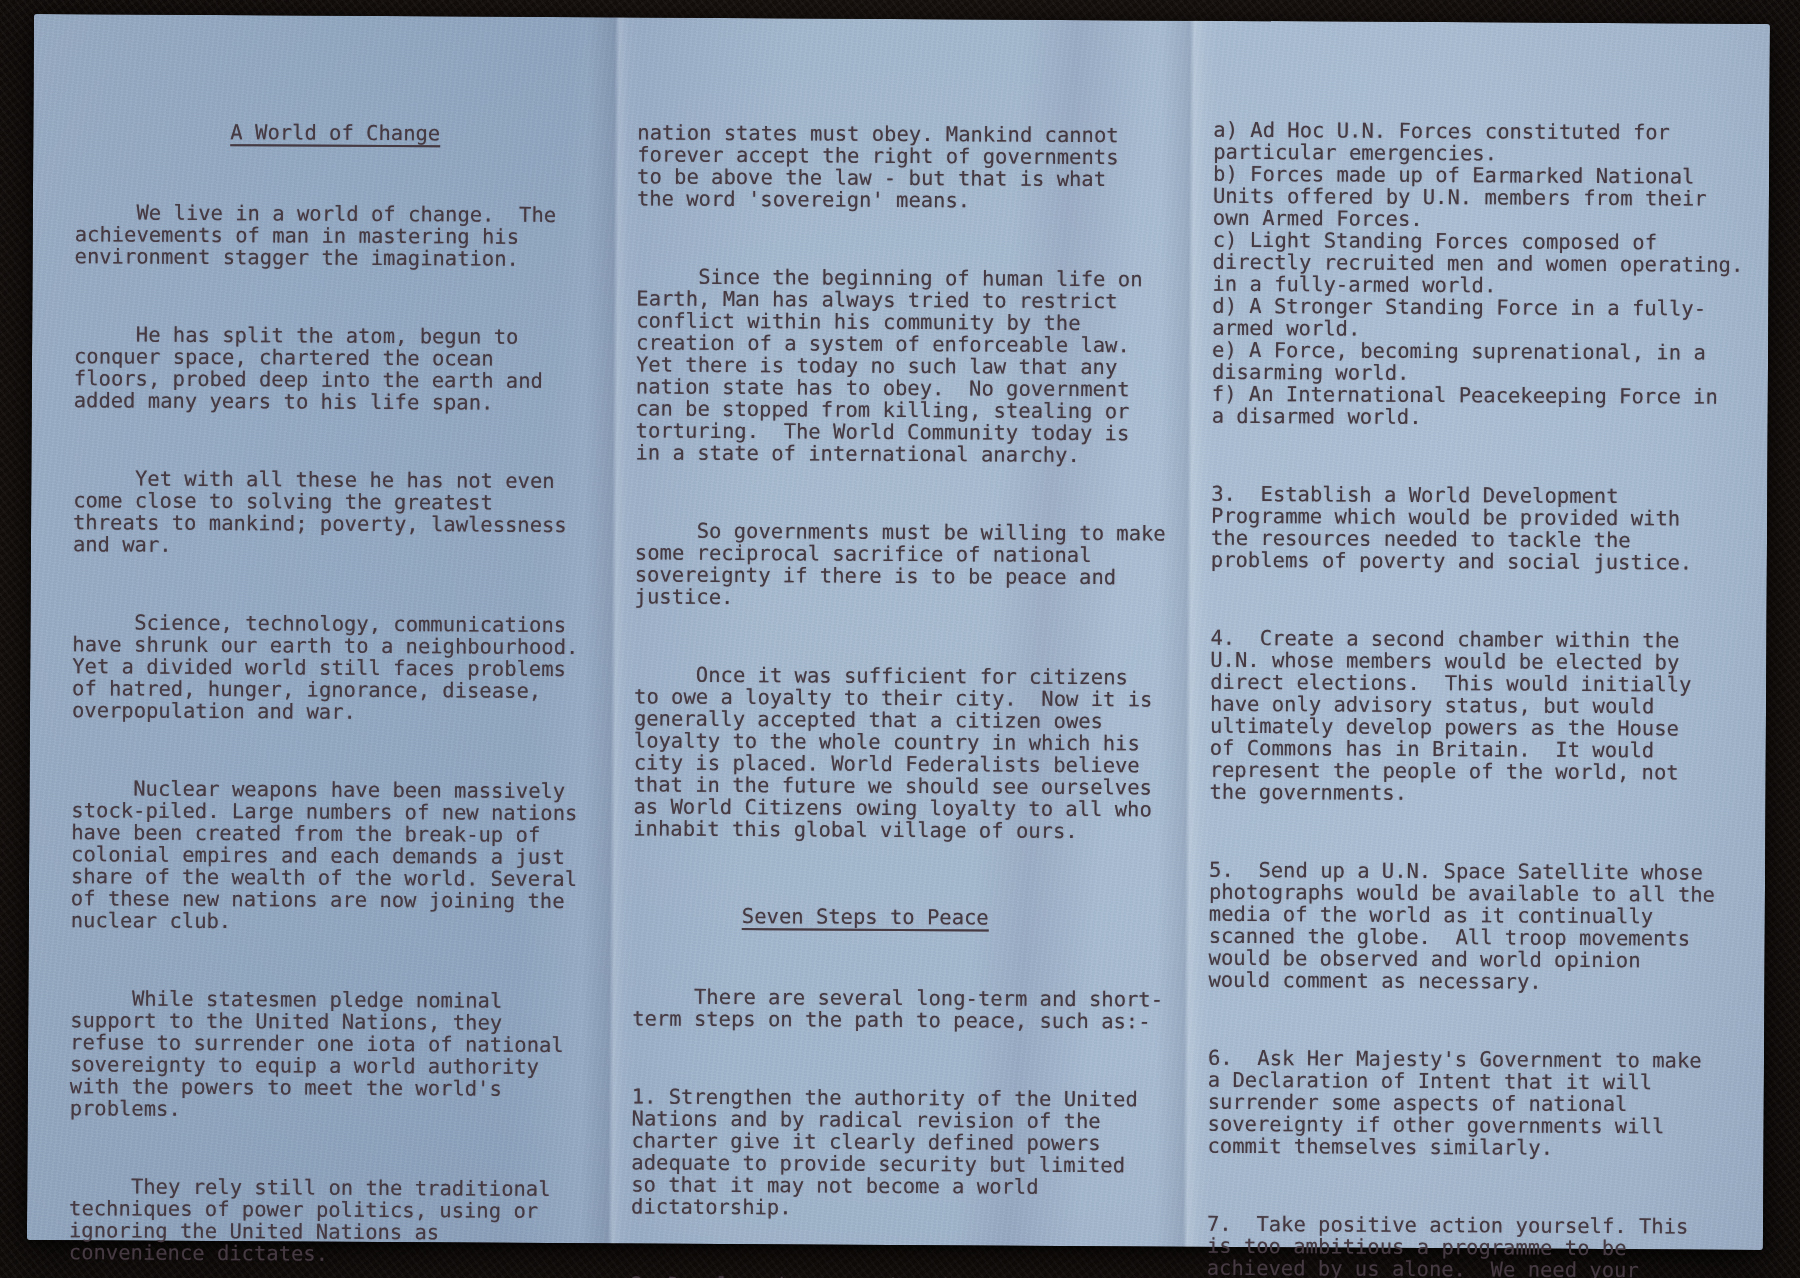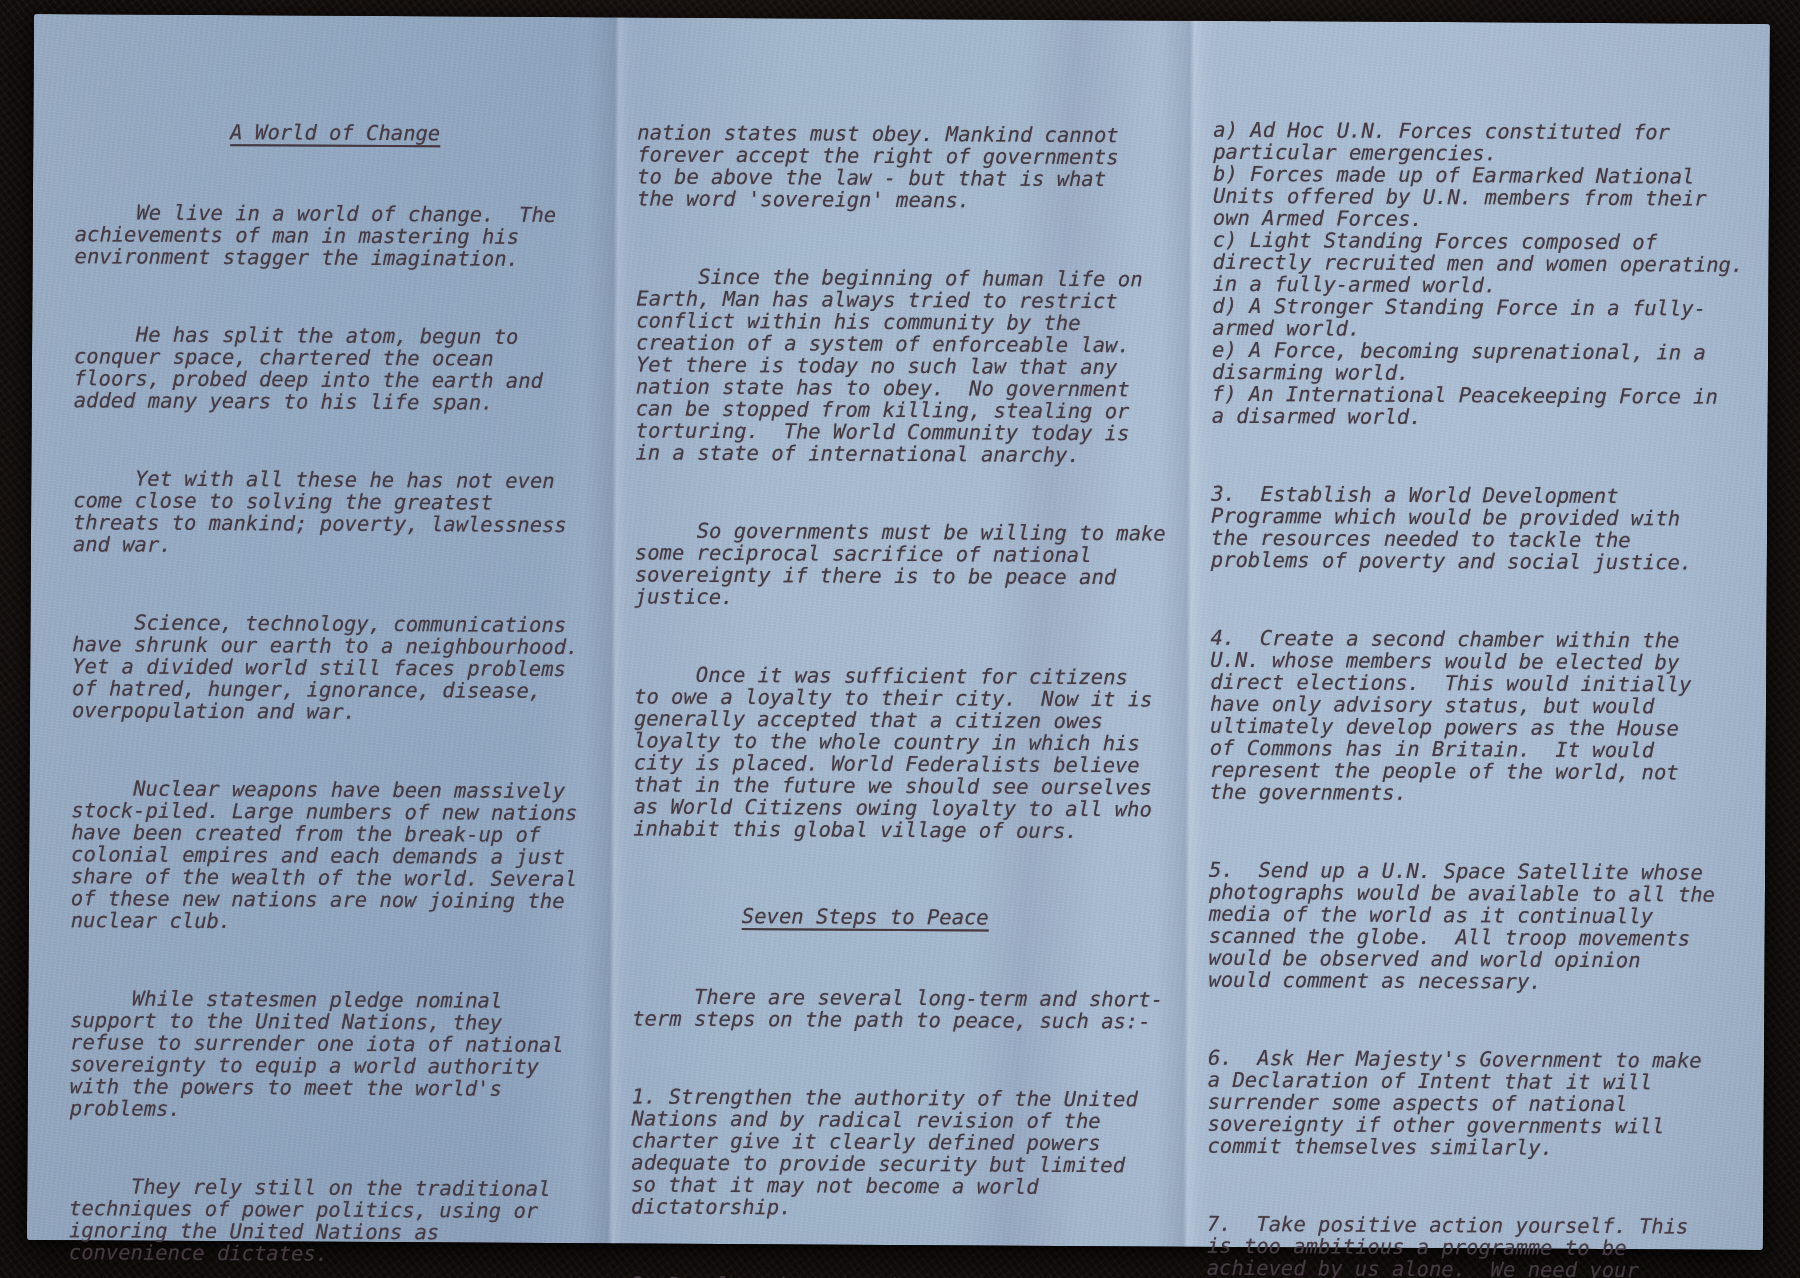--- a/index.html
+++ b/index.html
@@ -1,20 +1,19 @@
 <!DOCTYPE html>
 <html><head>
 <meta charset="utf-8">
 <style>
   html,body{margin:0;padding:0;background:#0e0a08;}
   .page{
     position:relative;width:1800px;height:1278px;overflow:hidden;
     background:#171110;
     font-family:"DejaVu Sans Mono", monospace;
-    font-style:italic;
   }
   .fabric{
     position:absolute;inset:0;
     background:
       repeating-linear-gradient(52deg, rgba(255,255,255,0.028) 0 2px, rgba(0,0,0,0.05) 2px 6px),
       repeating-linear-gradient(-38deg, rgba(255,255,255,0.015) 0 3px, rgba(0,0,0,0.04) 3px 7px),
       radial-gradient(ellipse at 50% 45%, #241c17 0%, #17110e 60%, #100c0a 100%);
   }
   .paper{
     position:absolute;left:34px;top:14px;width:1736px;height:1226px;

